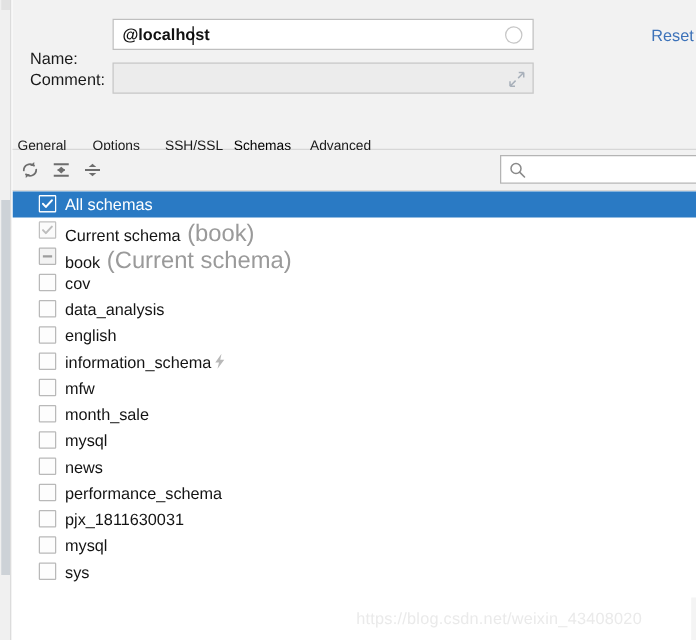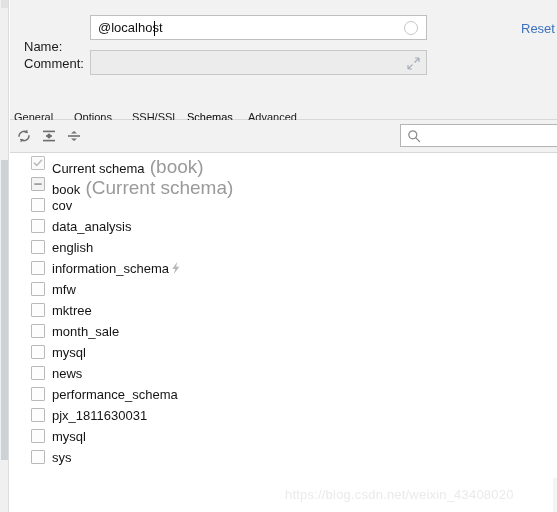--- a/index.html
+++ b/index.html
@@ -291,21 +291,21 @@
 
   <div class="left-strip">
     <div class="left-strip-thumb"></div>
     <div class="outer-scroll-thumb"></div>
   </div>
 
   <div class="form">
 
     <div class="form-label" style="left:14px; top:39px;">Name:</div>
 
-    <div class="field" style="left:80px; top:15px; width:337px;">
+    <div class="field" style="left:80px; top:15px; width:337px;font-weight:bold;">
       <div class="field-text">@localhost</div>
       <div class="caret"></div>
       <div class="spinner-circle"></div>
     </div>
 
     <div class="form-label" style="left:14px; top:56px;">Comment:</div>
 
     <div class="field disabled" style="left:80px; top:50px; width:337px;">
       <div class="field-text"></div>
       <svg class="expand-icon" viewBox="0 0 13 13">
@@ -360,20 +360,29 @@
     <div class="search-box">
       <svg class="search-icon" viewBox="0 0 14 14">
         <circle cx="5.8" cy="5.8" r="4.0" stroke="#8a8a8a" stroke-width="1.2" fill="none"></circle>
         <path d="M8.9 8.9 L12.6 12.6" stroke="#8a8a8a" stroke-width="1.3" stroke-linecap="round"></path>
       </svg>
       <input class="search-input" type="text" placeholder="" style="">
     </div>
   </div>
 
   <div class="list" id="schema-list">
+      <div class="row selected">
+        <div class="cb checked-sel" style="background: rgb(255, 255, 255); border-color: rgb(255, 255, 255);">
+          <svg width="12" height="12" viewBox="0 0 12 12">
+            <rect x="0" y="0" width="12" height="12" fill="#2a7ac4"></rect>
+            <path d="M2.4 6.1 L4.7 8.5 L9.5 3.3" stroke="#ffffff" stroke-width="1.7" fill="none" stroke-linecap="round" stroke-linejoin="round"></path>
+          </svg>
+        </div>
+        <div class="row-label"><span>All schemas</span></div>
+      </div>
       <div class="row">
         <div class="cb checked-dim">
           <svg width="12" height="12" viewBox="0 0 12 12">
             <path d="M2.4 6.1 L4.7 8.5 L9.5 3.3" stroke="#bdbdbd" stroke-width="1.6" fill="none" stroke-linecap="round" stroke-linejoin="round"></path>
           </svg>
         </div>
         <div class="row-label"><span>Current schema</span><span class="row-note">&nbsp;(book)</span></div>
       </div>
       <div class="row">
         <div class="cb indeterminate">
@@ -401,24 +410,20 @@
         <svg class="bolt" viewBox="0 0 12 14" style="left: 160px;">
           <path d="M7.2 1 L2.2 8 L5.2 8 L4.0 13 L9.4 5.8 L6.2 5.8 Z" fill="#b9b9b9"></path>
         </svg>
       </div>
       <div class="row">
         <div class="cb empty"></div>
         <div class="row-label"><span>mfw</span></div>
       </div>
       <div class="row">
         <div class="cb empty"></div>
-        <div class="row-label"><span>mktree</span></div>
-      </div>
-      <div class="row">
-        <div class="cb empty"></div>
         <div class="row-label"><span>month_sale</span></div>
       </div>
       <div class="row">
         <div class="cb empty"></div>
         <div class="row-label"><span>mysql</span></div>
       </div>
       <div class="row">
         <div class="cb empty"></div>
         <div class="row-label"><span>news</span></div>
       </div>

